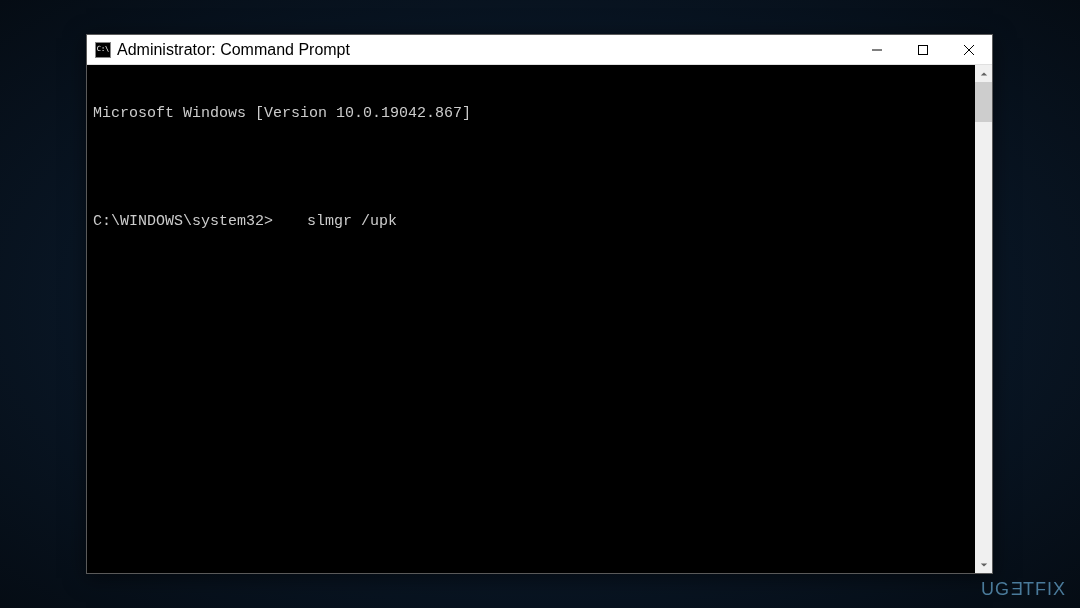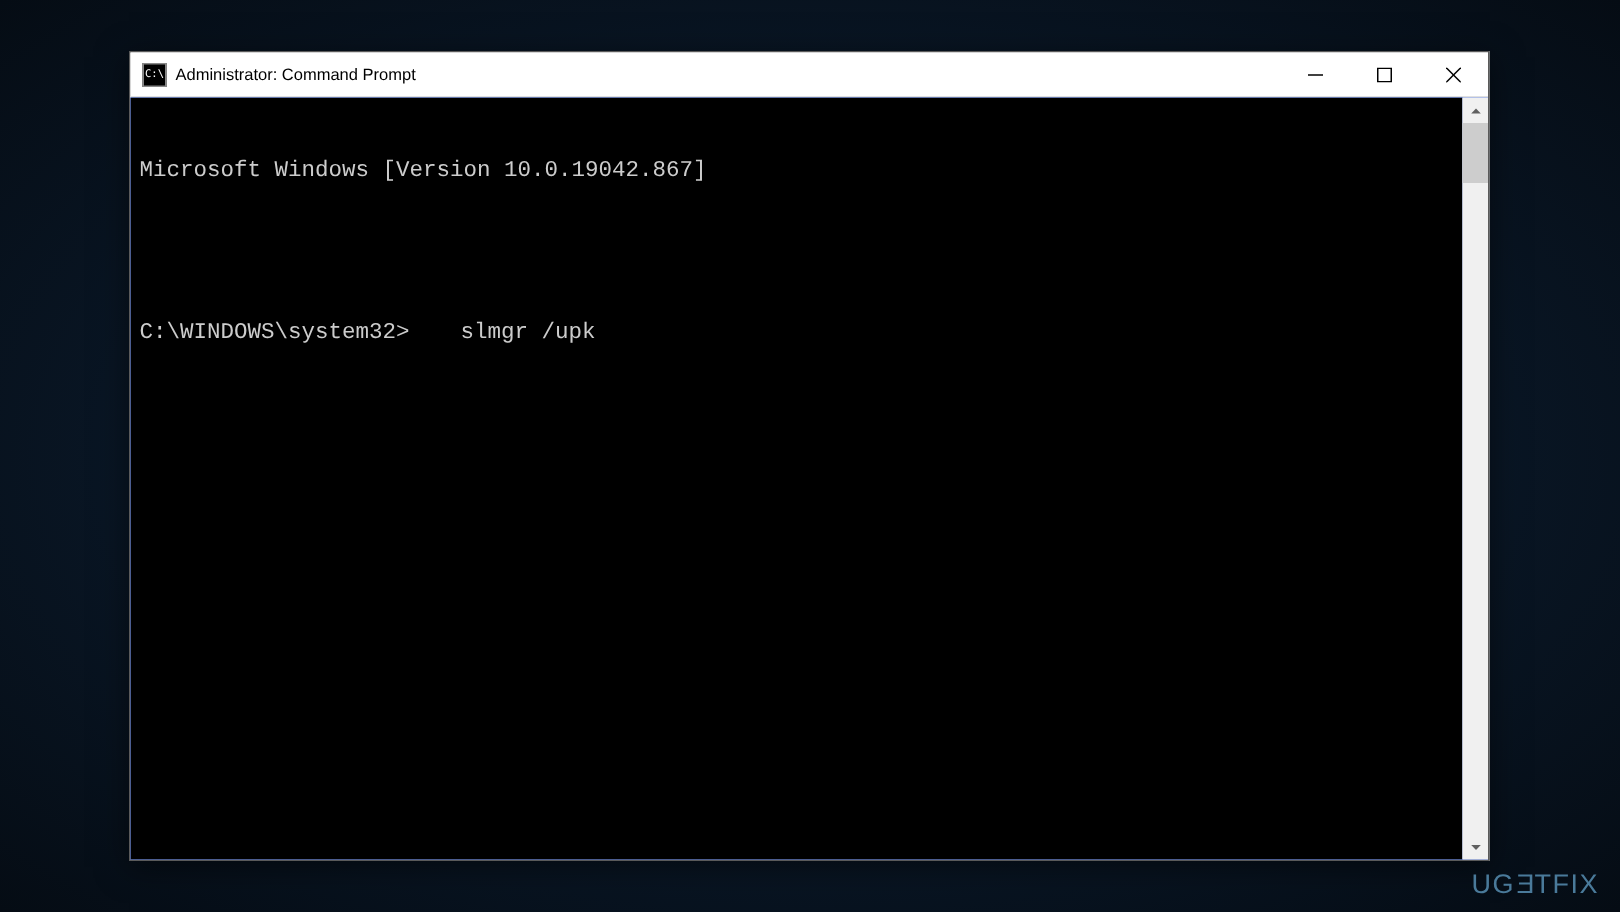--- a/index.html
+++ b/index.html
@@ -52,21 +52,21 @@
     }
     
     .titlebar-icon-inner {
       color: #fff;
       font-size: 7px;
       font-family: monospace;
       line-height: 1;
     }
     
     .titlebar-text {
-      font-size: 11px;
+      font-size: 16px;
       color: #000;
       flex: 1;
     }
     
     .titlebar-buttons {
       display: flex;
       height: 100%;
     }
     
     .titlebar-btn {
@@ -79,21 +79,21 @@
     }
     
     .titlebar-btn svg {
       width: 10px;
       height: 10px;
     }
     
     .terminal-area {
       flex: 1;
       display: flex;
-      background: #1d4ed8;
+      background: #d946ef;
       overflow: hidden;
     }
     
     .terminal {
       flex: 1;
       background: #000;
       padding: 4px 6px;
       font-family: Consolas, 'Courier New', monospace;
       font-size: 15px;
       line-height: 1.2;

